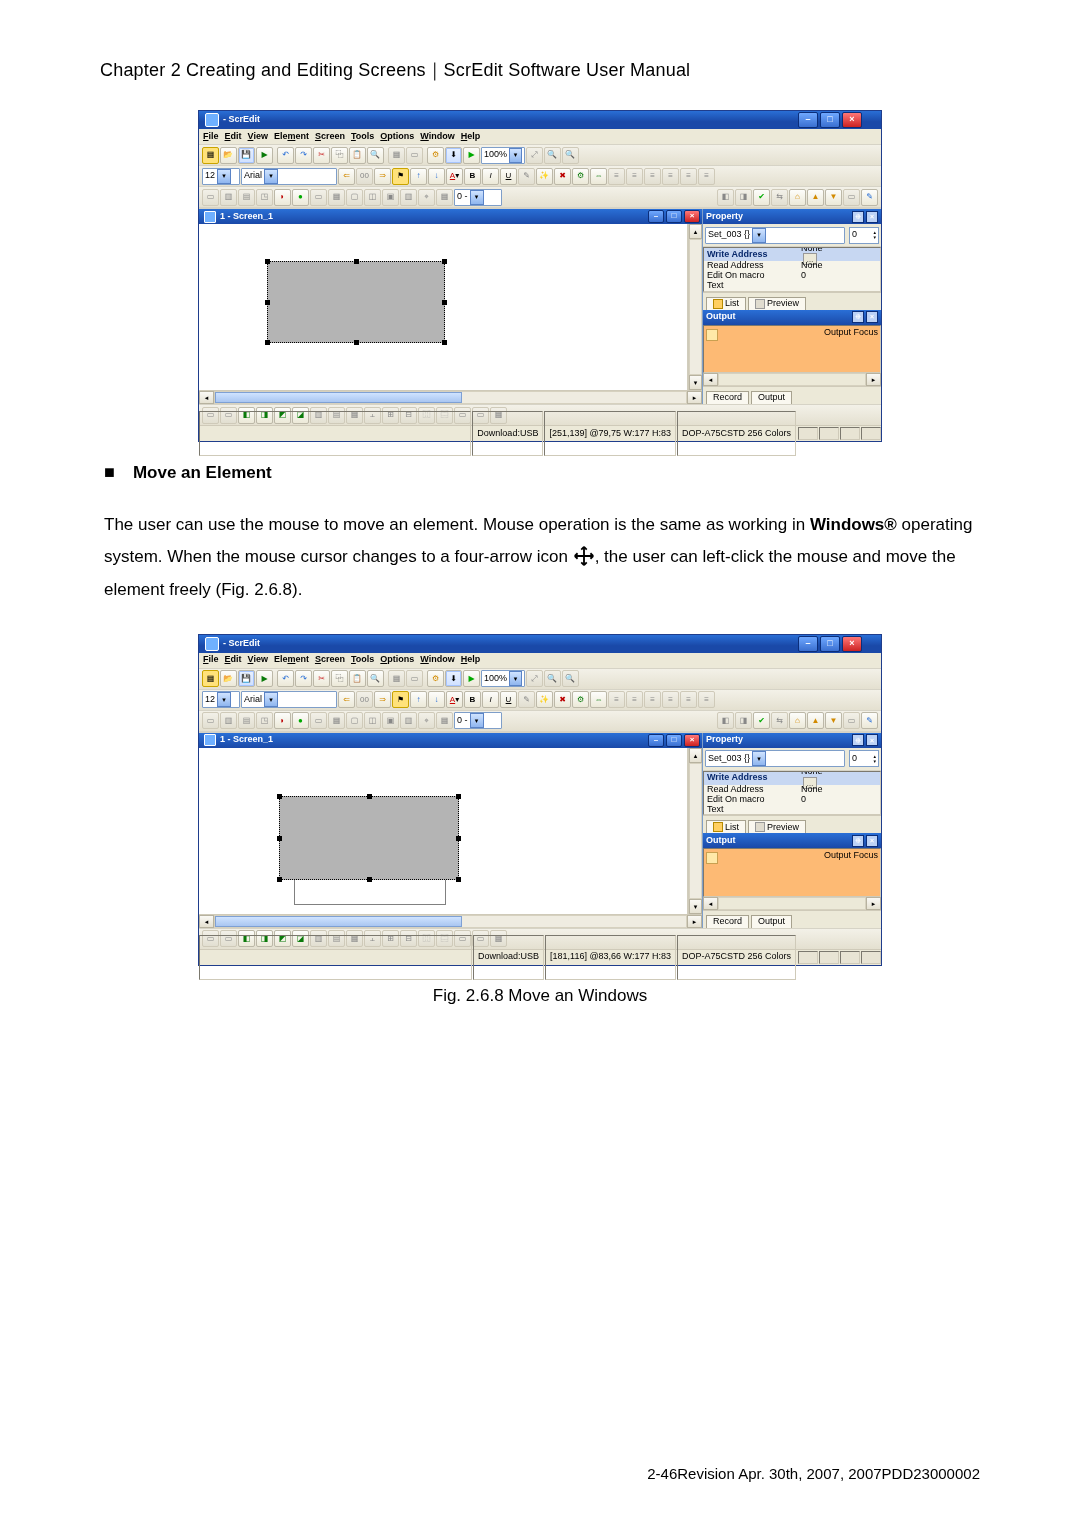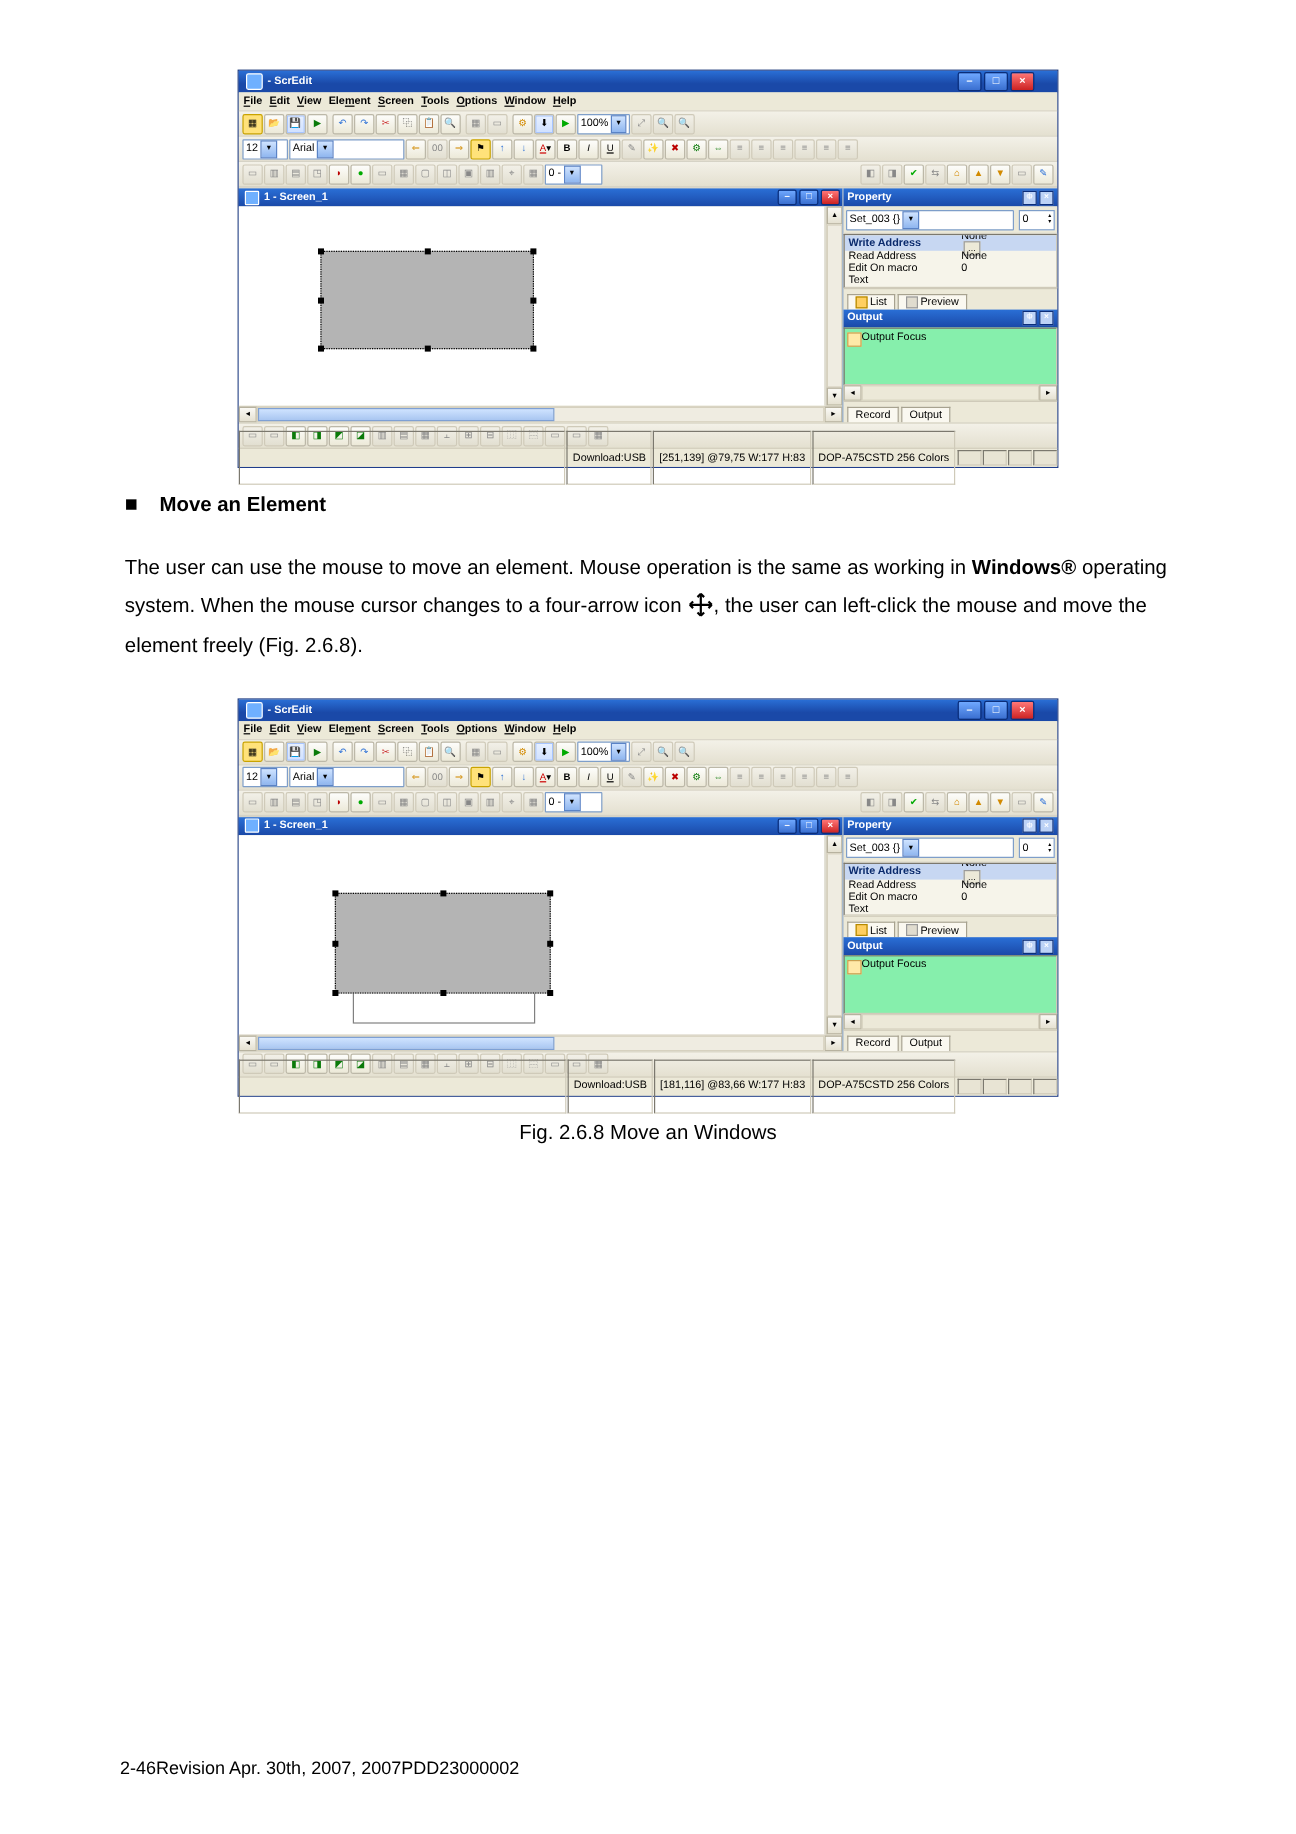--- a/index.html
+++ b/index.html
@@ -200,21 +200,21 @@
   .prow .k{width:92px;padding-left:3px;color:#000;}
   .prow .v{flex:1;padding-left:2px;}
   .prow.sel{background:#c7d7f2;}
   .prow.sel .k{color:#0a2a6c;font-weight:bold;}
   .dots{width:12px;height:10px;border:1px solid #999;background:#ece9d8;display:flex;align-items:center;justify-content:center;font-size:7px;margin-left:2px;}
   .tabs{height:17px;background:#ece9d8;display:flex;align-items:flex-end;padding-left:3px;border-top:1px solid #cfcab9;}
   .tab{border:1px solid #a7a28f;border-bottom:none;background:#faf8f0;padding:1px 6px;font-size:9px;margin-right:2px;display:flex;align-items:flex-end;gap:2px;}
   .tab .ico{width:8px;height:8px;background:#ffcf60;border:1px solid #b58900;}
   .tab .ico2{width:8px;height:8px;background:#e0dccf;border:1px solid #999;}
 
-  .output-body{flex:1;background:#86efac;border:1px inset #cfcab9;padding:2px;display:flex;align-items:flex-start;gap:0;}
+  .output-body{flex:1;background:#fdba74;border:1px inset #cfcab9;padding:2px;display:flex;align-items:flex-start;gap:0;justify-content:space-between;}
   .output-body .fico{width:10px;height:10px;border:1px solid #c9a050;background:#ffe9a8;margin-top:1px;}
   .out-scroll{height:13px;background:#ece9d8;display:flex;}
   .out-scroll .btn{width:13px;height:11px;border:1px solid #b7b29f;background:linear-gradient(#faf9f5,#e5e1d1);font-size:7px;display:flex;align-items:center;justify-content:center;}
   .out-scroll .track{flex:1;border:1px solid #d6d1bf;}
   .out-tabs{height:17px;background:#ece9d8;display:flex;align-items:flex-end;padding-left:3px;border-top:1px solid #cfcab9;}
 
   
   .bottombar{
     height:18px;display:flex;align-items:center;gap:1px;padding:1px 3px;
     background:linear-gradient(#f3f1e8,#e4e0d0);border-top:1px solid #d6d3c6;
@@ -243,29 +243,30 @@
   }
   .bodytext b{font-weight:bold;}
   .move-icon{
     display:inline-block; vertical-align:-5px;
     width:22px;height:22px;position:relative;
   }
   .move-icon svg{width:22px;height:22px;}
 
   .footer{
     position:absolute; left:100px; right:100px; bottom:46px;
-    display:flex; justify-content:flex-start;
+    display:flex; justify-content:flex-end;
     font-size:15px;
   }
 </style>
 </head>
 <body>
 
 <div class="page">
 
+  <div class="chapter-header">Chapter 2  Creating and Editing Screens｜ScrEdit Software User Manual</div>
 
   <div class="screenshot" style="height:330px;">
 
     <div class="titlebar">
       <span class="ticon"></span>
       <span>- ScrEdit</span>
       <span class="spacer"></span>
       <span class="winbtn min">–</span>
       <span class="winbtn max">□</span>
       <span class="winbtn close">×</span>

